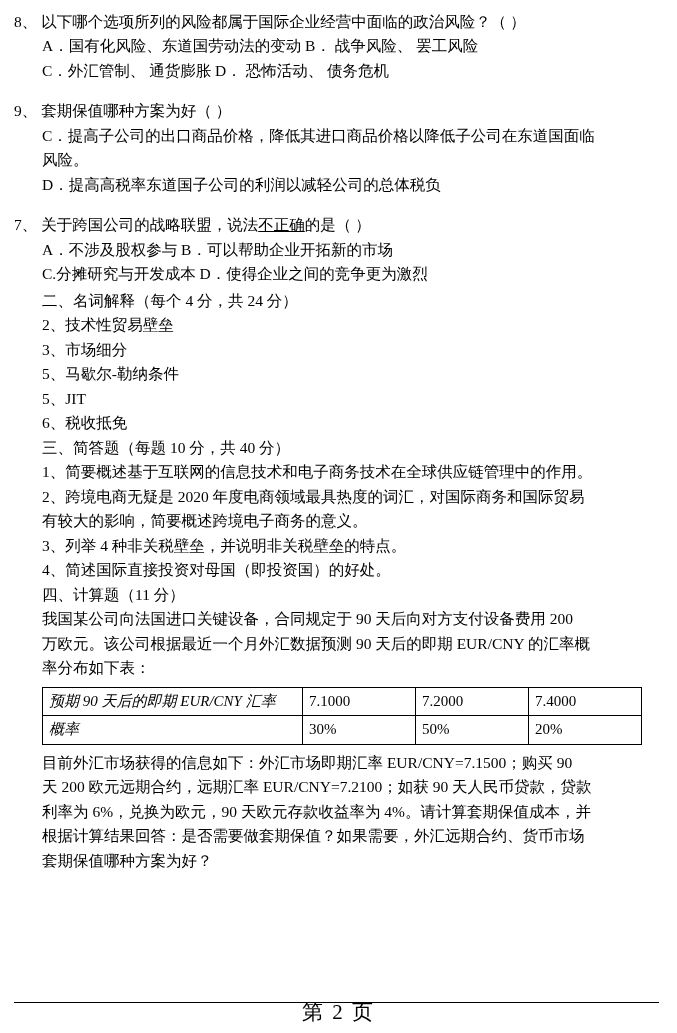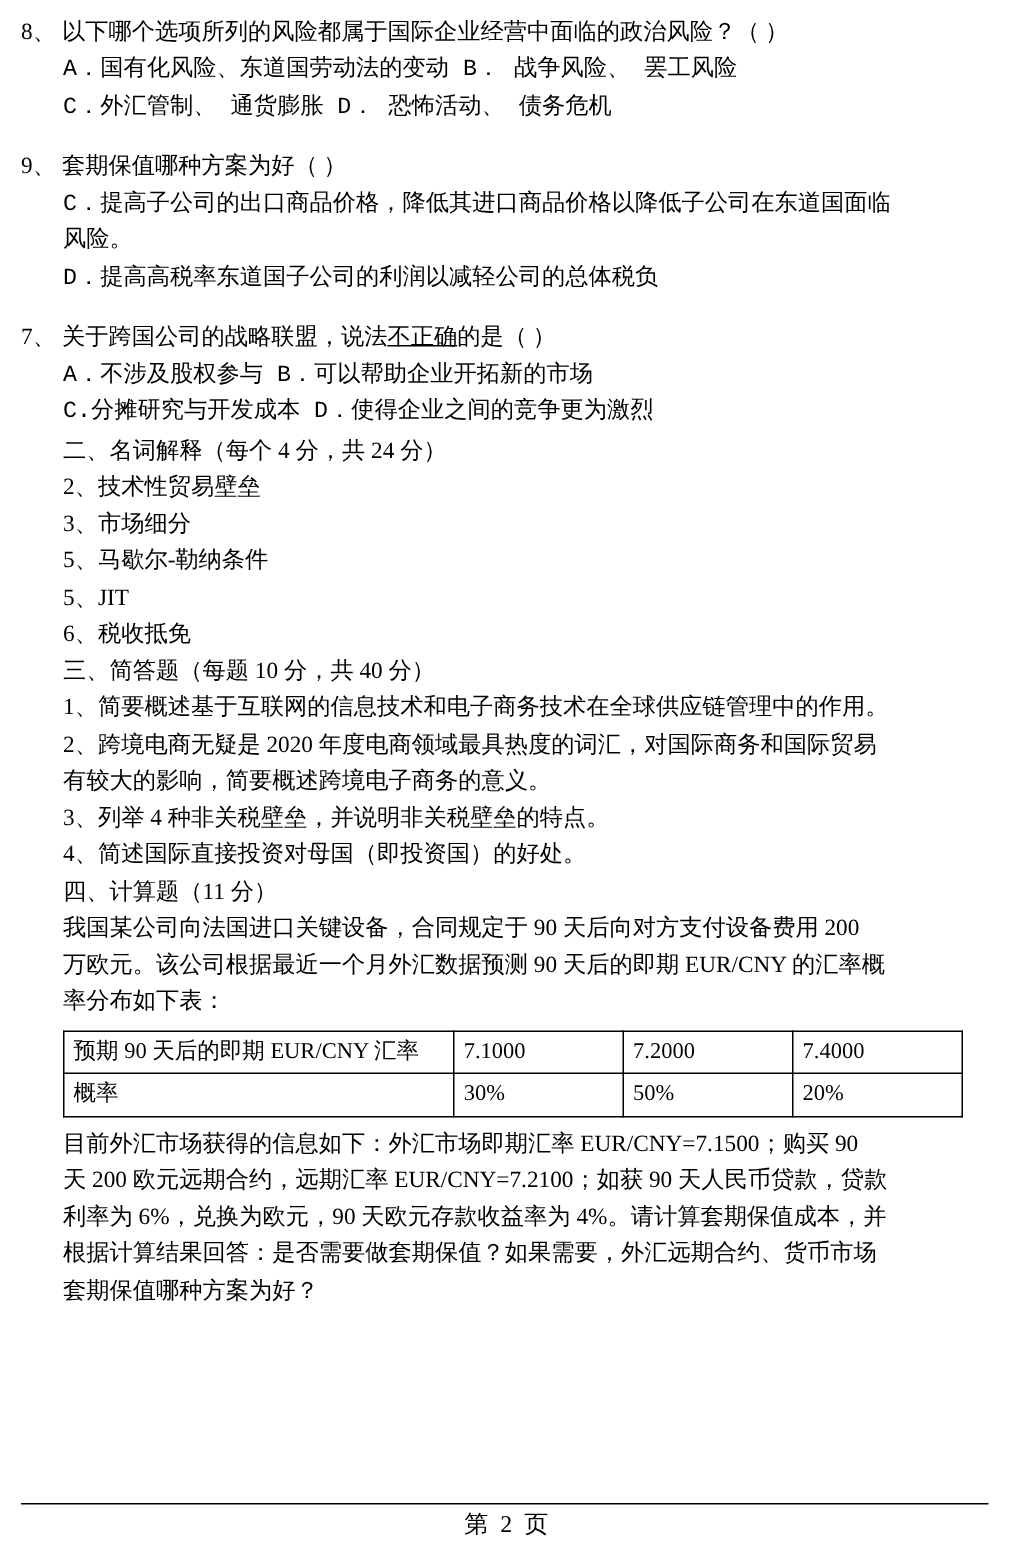--- a/index.html
+++ b/index.html
@@ -33,21 +33,20 @@
   .q-num {
     flex: 0 0 auto;
     white-space: nowrap;
     padding-right: 4px;
   }
   .q-text {
     flex: 1 1 auto;
   }
   .opt-line {
     padding-left: 28px;
-    font-family: Liberation Mono, monospace;
   }
   .sec-line {
     padding-left: 28px;
   }
   .underline {
     text-decoration: underline;
   }
   .gap-md { height: 14px; }
 
   .body-para {
@@ -62,32 +61,33 @@
     font-size: 15px;
   }
   table.rate-table td {
     border: 1px solid #000000;
     padding: 2px 6px;
     vertical-align: middle;
     height: 23px;
   }
   table.rate-table td.label-cell {
     width: 272px;
+    font-style: italic;
   }
   table.rate-table td.val-cell {
     width: 108px;
   }
 
   .footer {
     position: absolute;
     left: 0;
     right: 0;
     bottom: 4px;
     text-align: center;
-    font-size: 16px;
+    font-size: 21px;
     letter-spacing: 2px;
   }
   .footer-rule {
     position: absolute;
     left: 14px;
     right: 18px;
     bottom: 30px;
     border-top: 1px solid #000000;
     height: 0;
   }

